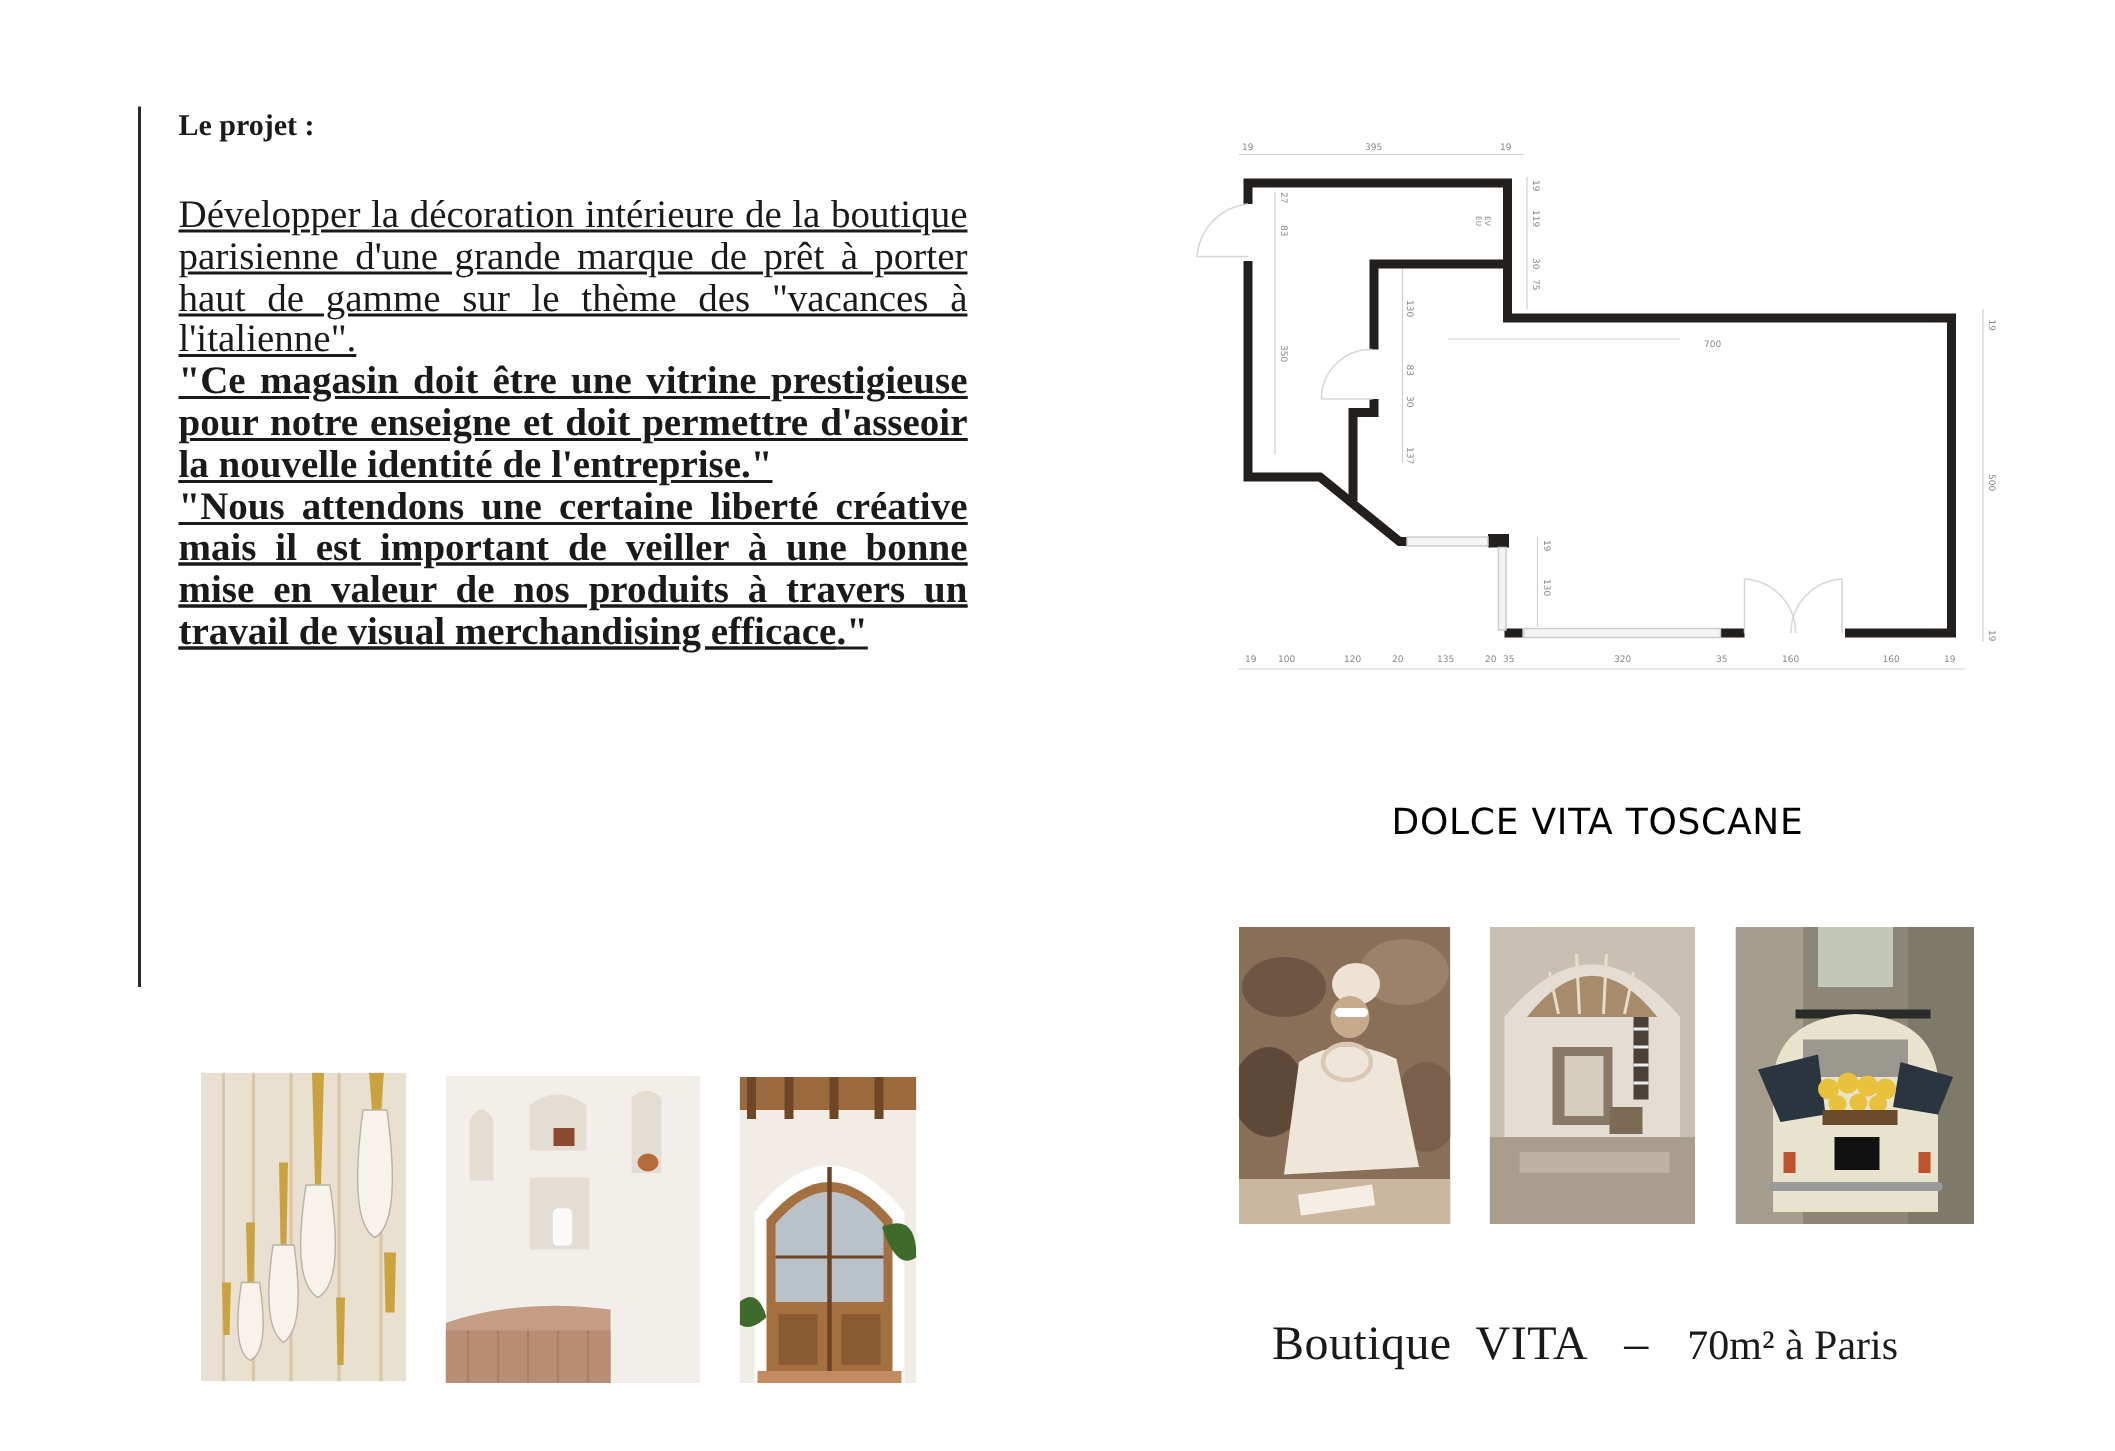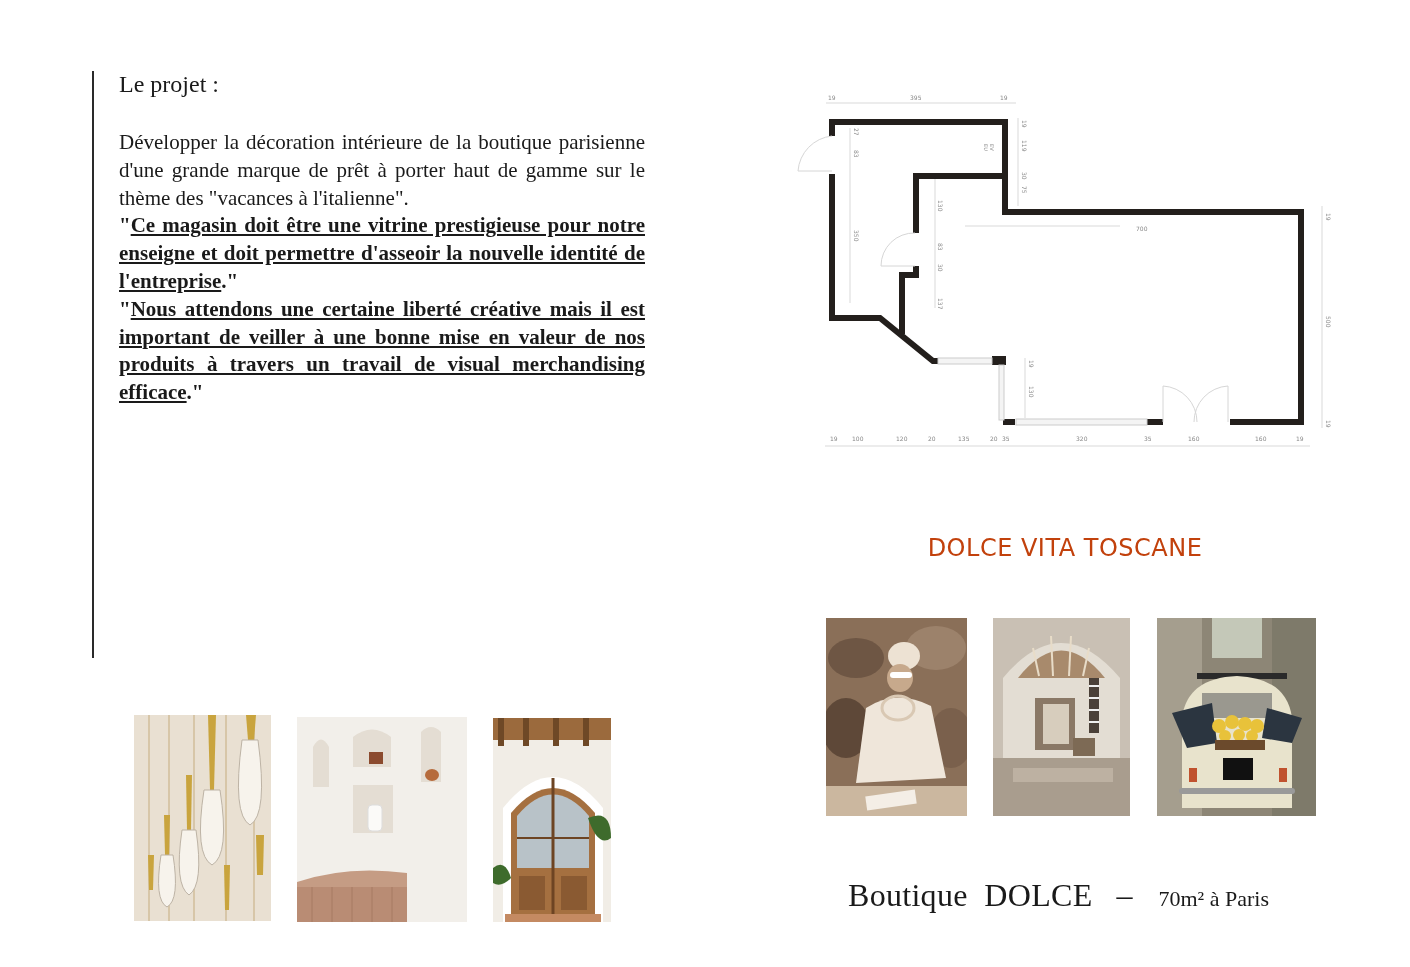--- a/index.html
+++ b/index.html
@@ -2,37 +2,37 @@
 <html><head>
 <meta charset="utf-8">
 <style>
   html, body { margin: 0; padding: 0; background: #ffffff; }
   body { width: 1410px; height: 967px; position: relative; overflow: hidden;
          font-family: "Liberation Serif", "DejaVu Serif", serif; color: #1a1a1a; }
 
   .left-rule { position: absolute; left: 92px; top: 71px; width: 2px; height: 587px; background: #2a2a2a; }
 
   .brief { position: absolute; left: 119px; top: 68px; width: 526px; }
-  .brief h1 { font-size: 24px; font-weight: normal; margin: 0 0 29px 0; line-height: 32px; }
-  .brief p { margin: 0; font-size: 21px; line-height: 27.8px; text-align: justify; text-align-last: left; }
+  .brief h1 { font-size: 20px; font-weight: bold; margin: 0 0 29px 0; line-height: 32px; }
+  .brief p { margin: 0; font-size: 26px; line-height: 27.8px; text-align: justify; text-align-last: left; text-decoration: underline; }
   .brief .quote { font-weight: bold; }
   .brief .quote u { text-decoration: underline; text-underline-offset: 2px; }
 
   .plan { position: absolute; left: 790px; top: 88px; width: 560px; height: 370px; }
 
   .moodtitle { position: absolute; left: 905px; top: 534px; width: 320px; text-align: center;
-               font-family: "DejaVu Sans", sans-serif; font-size: 24px; letter-spacing: 0.5px; color: #c2410c; }
+               font-family: "DejaVu Sans", sans-serif; font-size: 24px; letter-spacing: 0.5px; color: #000000; }
 
   .photo { position: absolute; overflow: hidden; }
   .photo svg { display:block; width:100%; height:100%; }
 
   .footer { position: absolute; left: 848px; top: 877px; white-space: nowrap; }
   .footer .name { font-size: 32px; letter-spacing: 0.3px; }
   .footer .dash { font-size: 32px; margin: 0 26px 0 24px; }
-  .footer .size { font-size: 22px; }
+  .footer .size { font-size: 28px; }
 </style>
 </head>
 <body>
 
 <div class="left-rule"></div>
 
 <div class="brief">
   <h1>Le projet :</h1>
   <p>Développer la décoration intérieure de la boutique parisienne d'une grande marque de prêt à porter haut de gamme sur le thème des "vacances à l'italienne".</p>
   <p class="quote"><span>"</span><u>Ce magasin doit être une vitrine prestigieuse pour notre enseigne et doit permettre d'asseoir la nouvelle identité de l'entreprise</u><span>."</span></p>
@@ -253,14 +253,14 @@
     <line x1="24" y1="120" x2="96" y2="120" stroke="#6d4423" stroke-width="2"></line>
     <rect x="26" y="158" width="26" height="34" fill="#8a5a32"></rect>
     <rect x="68" y="158" width="26" height="34" fill="#8a5a32"></rect>
     <path d="M95,100 Q118,90 118,120 Q105,130 95,100 Z" fill="#3e6b2c"></path>
     <path d="M0,150 Q12,140 18,160 Q8,170 0,165 Z" fill="#3e6b2c"></path>
     <rect x="12" y="196" width="96" height="8" fill="#c48a62"></rect>
   </svg>
 </div>
 
 <div class="footer">
-  <span class="name" style="white-space:pre">Boutique  DOLCE</span><span class="dash">–</span><span class="size">70m² à Paris</span>
+  <span class="name" style="white-space:pre">Boutique  VITA</span><span class="dash">–</span><span class="size">70m² à Paris</span>
 </div>
 
 </body></html>

